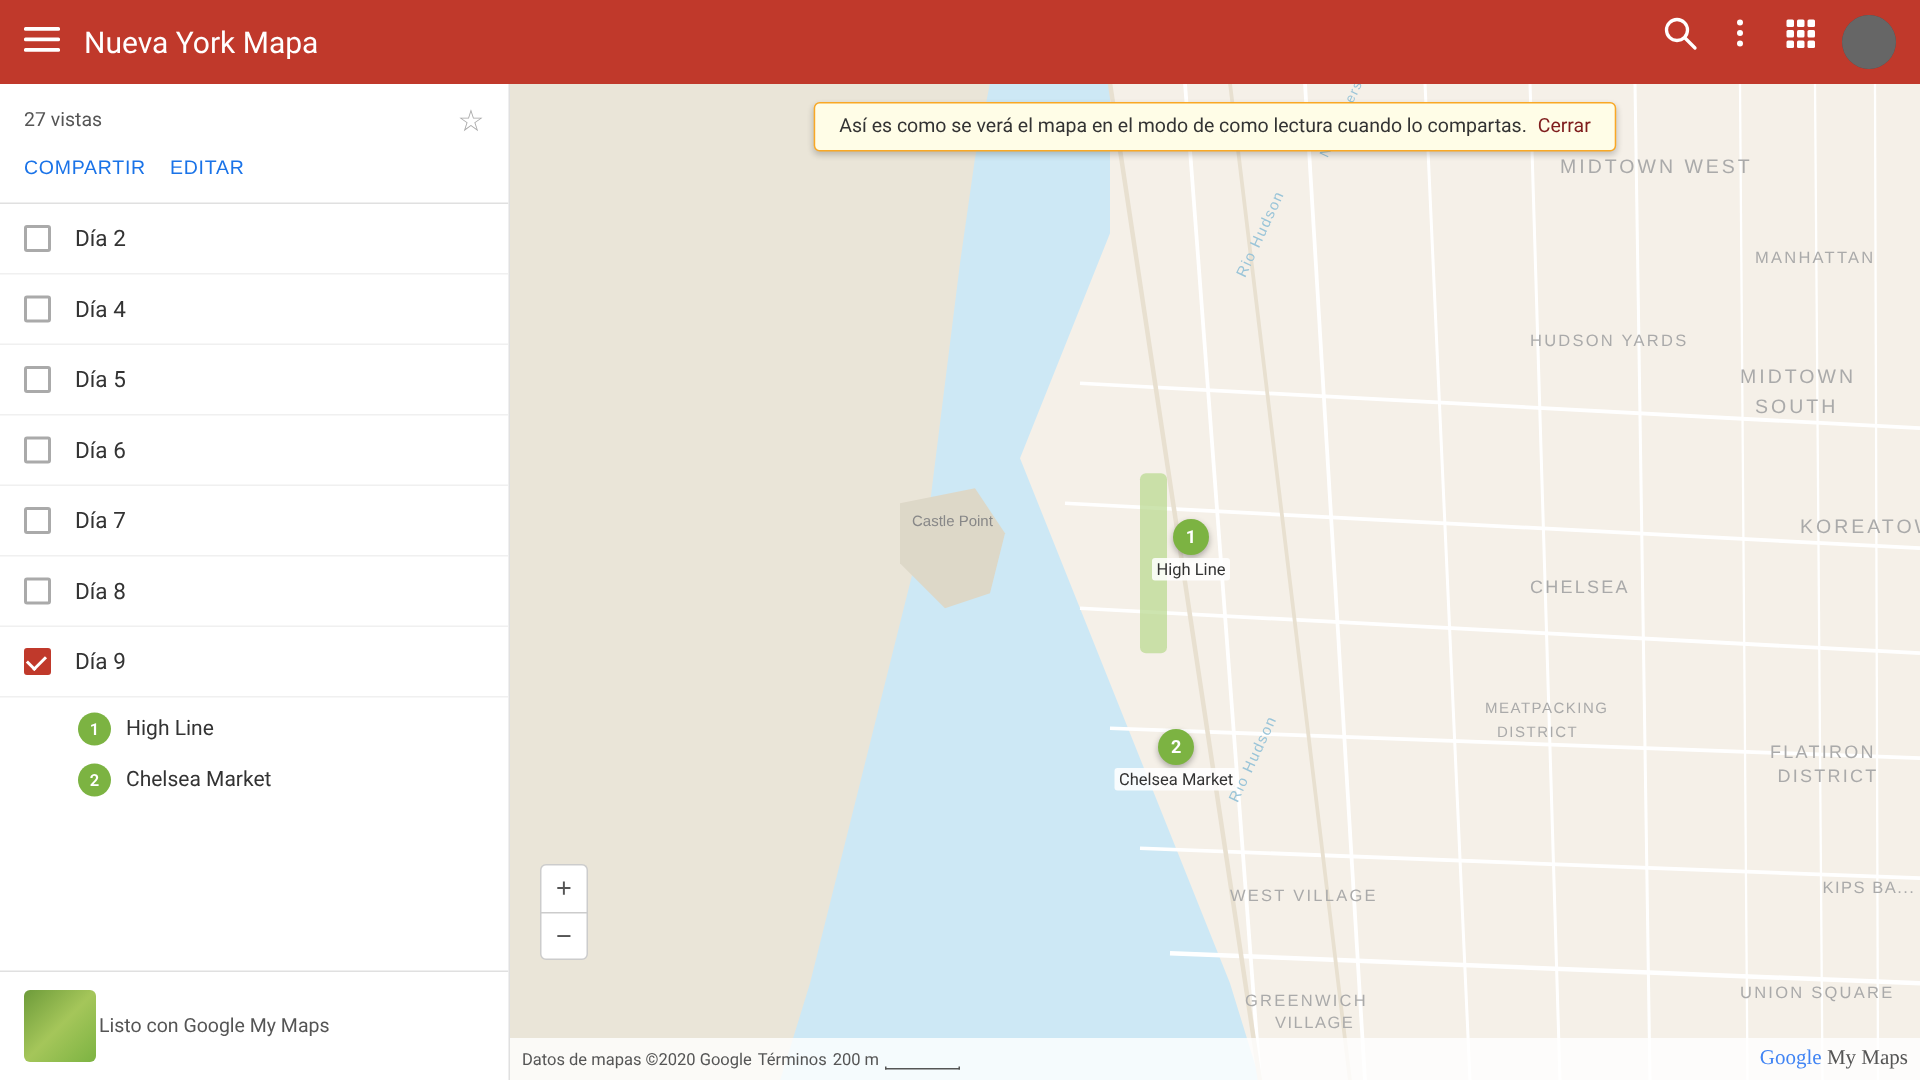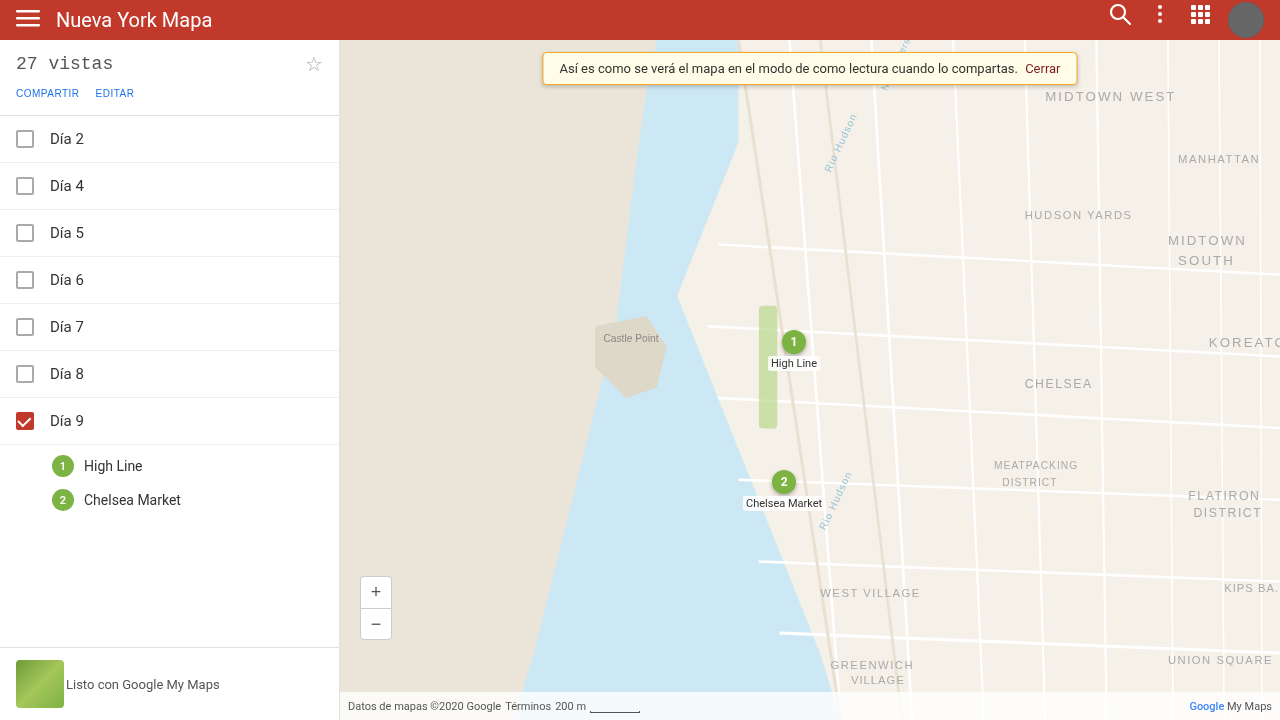--- a/index.html
+++ b/index.html
@@ -5,21 +5,21 @@
     * { margin: 0; padding: 0; box-sizing: border-box; }
     body { font-family: 'Roboto', Arial, sans-serif; width: 1280px; height: 720px; overflow: hidden; display: flex; flex-direction: column; }
 
     
     .header {
       background-color: #c0392b;
       color: white;
       display: flex;
       align-items: center;
       padding: 0 16px;
-      height: 40px;
+      height: 56px;
       flex-shrink: 0;
       z-index: 10;
     }
     .header-menu-icon { margin-right: 16px; cursor: pointer; }
     .header-title { flex: 1; font-size: 20px; font-weight: 400; }
     .header-icons { display: flex; gap: 16px; }
     .header-icon-btn { cursor: pointer; }
     .avatar {
       width: 36px; height: 36px; border-radius: 50%; background: #555;
       display: flex; align-items: center; justify-content: center;
@@ -45,30 +45,30 @@
       border-right: 1px solid #e0e0e0;
       z-index: 5;
     }
 
     .sidebar-meta {
       padding: 12px 16px 4px 16px;
       display: flex;
       align-items: center;
       justify-content: space-between;
     }
-    .views-count { font-size: 18px; color: #555; font-family: Liberation Mono, monospace; }
+    .views-count { font-size: 13px; color: #555; }
     .star-icon { color: #aaa; font-size: 20px; cursor: pointer; }
 
     .sidebar-actions {
       display: flex;
       padding: 4px 16px 12px 16px;
       gap: 16px;
     }
     .action-btn {
-      font-size: 10px;
+      font-size: 13px;
       font-weight: 500;
       color: #1a73e8;
       cursor: pointer;
       background: none;
       border: none;
       padding: 4px 0;
       letter-spacing: 0.5px;
     }
 
     .divider {
@@ -232,23 +232,24 @@
       display: flex; align-items: flex-end; gap: 4px;
     }
     .scale-line {
       width: 50px; height: 2px;
       border: 1px solid #555;
       border-top: none;
       position: relative;
     }
 
     .google-my-maps-logo {
-      font-size: 11px;
+      font-size: 14px;
       color: #555;
       font-style: italic;
+      font-family: Liberation Serif, serif;
     }
 
     
     .map-svg {
       width: 100%;
       height: 100%;
     }
 
     
     .map-marker {

